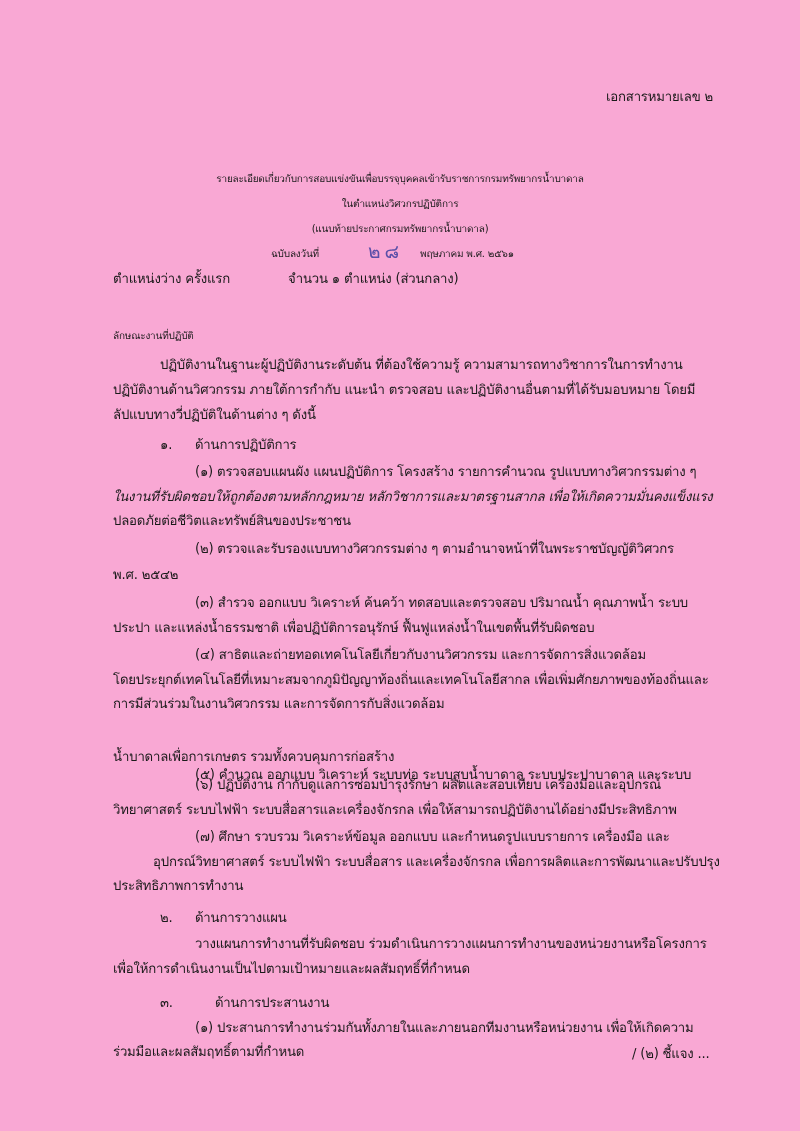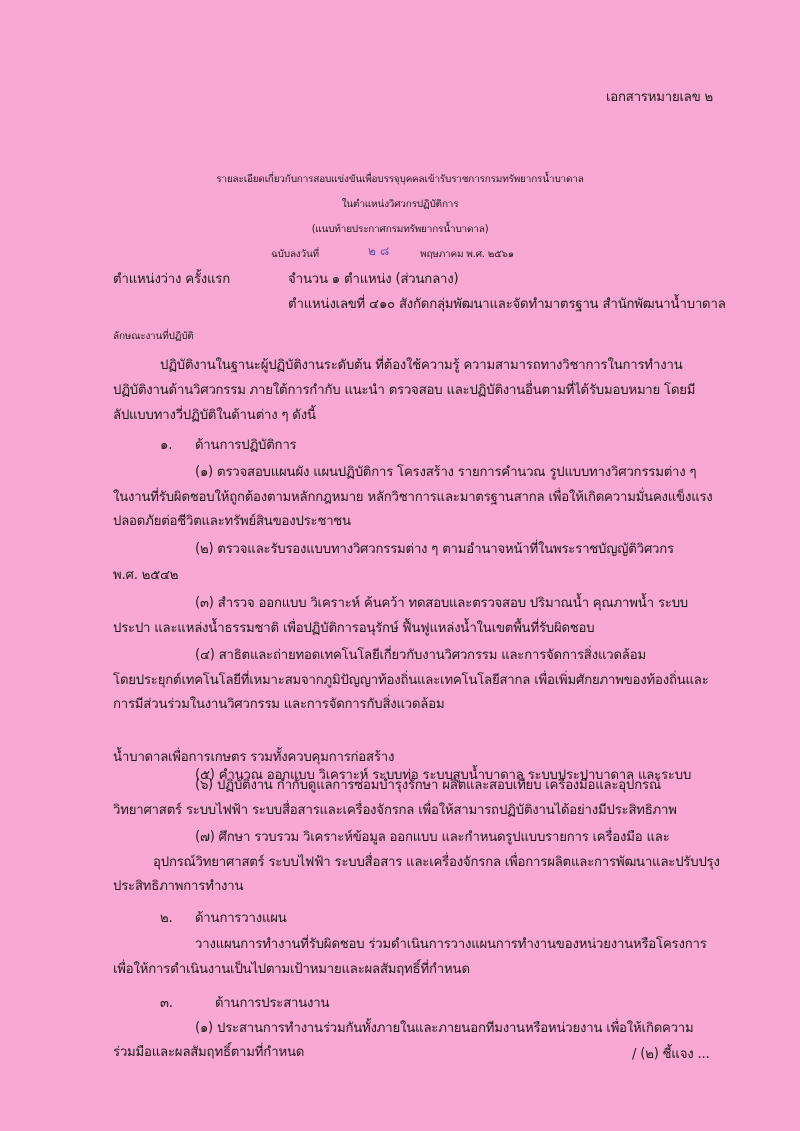--- a/index.html
+++ b/index.html
@@ -1,53 +1,52 @@
 <!DOCTYPE html>
 <html><head>
 <meta charset="utf-8">
 <style>
   html, body { margin: 0; padding: 0; background: #ffffff; }
   body { width: 800px; height: 1131px; position: relative; overflow: hidden;
          font-family: "DejaVu Sans", "Liberation Sans", sans-serif; color: #1a1a1a; }
   .page { position: absolute; left: 0; top: 0; width: 800px; height: 1131px; background: #f9a8d4; }
   .t { position: absolute; white-space: nowrap; font-size: 13.2px; line-height: 18px; letter-spacing: -0.2px; }
   .title { font-size: 10px; }
-  .hand { color: #5a4fa8; font-size: 12px; letter-spacing: 4px; }
+  .hand { color: #5a4fa8; font-size: 19px; letter-spacing: 4px; }
   .center { left: 0; width: 800px; text-align: center; }
 </style>
 </head>
 <body>
 
 <div class="page">
 
   <div class="t" style="left:606px;top:88px;">เอกสารหมายเลข ๒</div>
 
   <div class="t title center" style="top:170px;">รายละเอียดเกี่ยวกับการสอบแข่งขันเพื่อบรรจุบุคคลเข้ารับราชการกรมทรัพยากรน้ำบาดาล</div>
   <div class="t title center" style="top:195px;">ในตำแหน่งวิศวกรปฏิบัติการ</div>
   <div class="t title center" style="top:220px;">(แนบท้ายประกาศกรมทรัพยากรน้ำบาดาล)</div>
 
   <div class="t title" style="left:271px;top:245px;">ฉบับลงวันที่</div>
   <div class="t hand" style="left:368px;top:242px;">๒๘</div>
   <div class="t title" style="left:420px;top:245px;">พฤษภาคม พ.ศ. ๒๕๖๑</div>
 
   <div class="t" style="left:113px;top:270px;">ตำแหน่งว่าง ครั้งแรก</div>
   <div class="t" style="left:288px;top:270px;">จำนวน ๑ ตำแหน่ง  (ส่วนกลาง)</div>
-  <div class="t" style="left:288px;top:295px;">ตำแหน่งเลขที่ ๔๑๐ สังกัดกลุ่มพัฒนาและจัดทำมาตรฐาน สำนักพัฒนาน้ำบาดาล</div>
 
   <div class="t title" style="left:113px;top:327px;">ลักษณะงานที่ปฏิบัติ</div>
 
   <div class="t" style="left:160px;top:356px;">ปฏิบัติงานในฐานะผู้ปฏิบัติงานระดับต้น ที่ต้องใช้ความรู้ ความสามารถทางวิชาการในการทำงาน</div>
   <div class="t" style="left:113px;top:381px;">ปฏิบัติงานด้านวิศวกรรม ภายใต้การกำกับ แนะนำ ตรวจสอบ และปฏิบัติงานอื่นตามที่ได้รับมอบหมาย โดยมี</div>
   <div class="t" style="left:113px;top:406px;">ลัปแบบทางวี่ปฏิบัติในด้านต่าง ๆ ดังนี้</div>
 
   <div class="t" style="left:160px;top:436px;">๑.</div>
   <div class="t" style="left:195px;top:436px;">ด้านการปฏิบัติการ</div>
 
   <div class="t" style="left:195px;top:463px;">(๑)  ตรวจสอบแผนผัง แผนปฏิบัติการ โครงสร้าง รายการคำนวณ รูปแบบทางวิศวกรรมต่าง ๆ</div>
-  <div class="t" style="left:113px;top:488px;">ในงานที่รับผิดชอบให้ถูกต้องตามหลักกฎหมาย หลักวิชาการและมาตรฐานสากล เพื่อให้เกิดความมั่นคงแข็งแรง</div>
+  <div class="t" style="left:113px;top:488px;font-style:italic;">ในงานที่รับผิดชอบให้ถูกต้องตามหลักกฎหมาย หลักวิชาการและมาตรฐานสากล เพื่อให้เกิดความมั่นคงแข็งแรง</div>
   <div class="t" style="left:113px;top:512px;">ปลอดภัยต่อชีวิตและทรัพย์สินของประชาชน</div>
 
   <div class="t" style="left:195px;top:540px;">(๒)  ตรวจและรับรองแบบทางวิศวกรรมต่าง ๆ ตามอำนาจหน้าที่ในพระราชบัญญัติวิศวกร</div>
   <div class="t" style="left:113px;top:566px;">พ.ศ. ๒๕๔๒</div>
 
   <div class="t" style="left:195px;top:594px;">(๓)  สำรวจ ออกแบบ วิเคราะห์ ค้นคว้า ทดสอบและตรวจสอบ ปริมาณน้ำ คุณภาพน้ำ ระบบ</div>
   <div class="t" style="left:113px;top:619px;">ประปา และแหล่งน้ำธรรมชาติ เพื่อปฏิบัติการอนุรักษ์ ฟื้นฟูแหล่งน้ำในเขตพื้นที่รับผิดชอบ</div>
 
   <div class="t" style="left:195px;top:646px;">(๔)  สาธิตและถ่ายทอดเทคโนโลยีเกี่ยวกับงานวิศวกรรม และการจัดการสิ่งแวดล้อม</div>
   <div class="t" style="left:113px;top:671px;">โดยประยุกต์เทคโนโลยีที่เหมาะสมจากภูมิปัญญาท้องถิ่นและเทคโนโลยีสากล เพื่อเพิ่มศักยภาพของท้องถิ่นและ</div>

